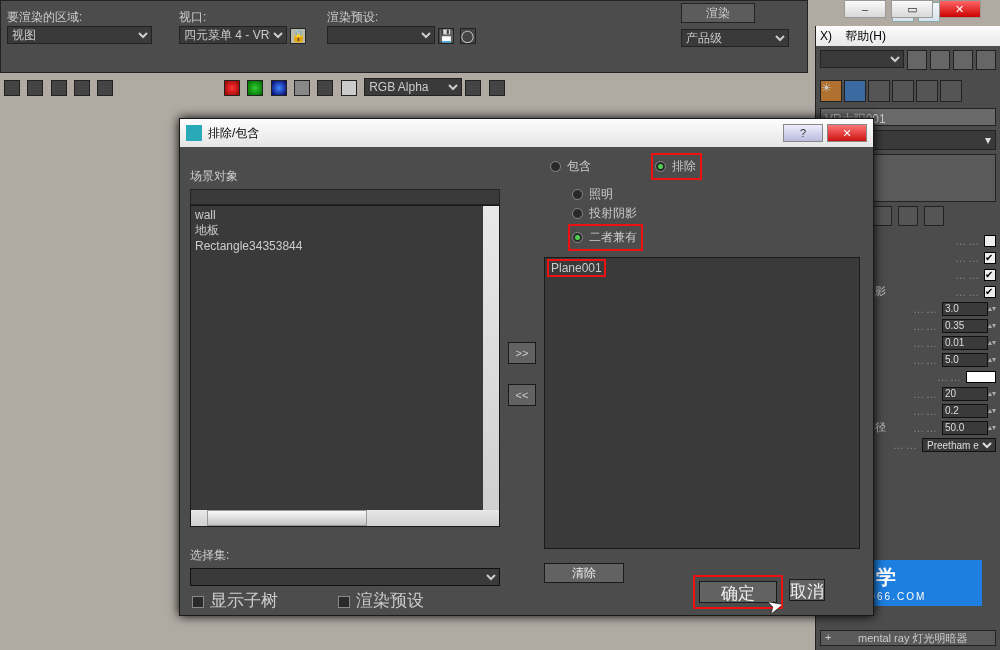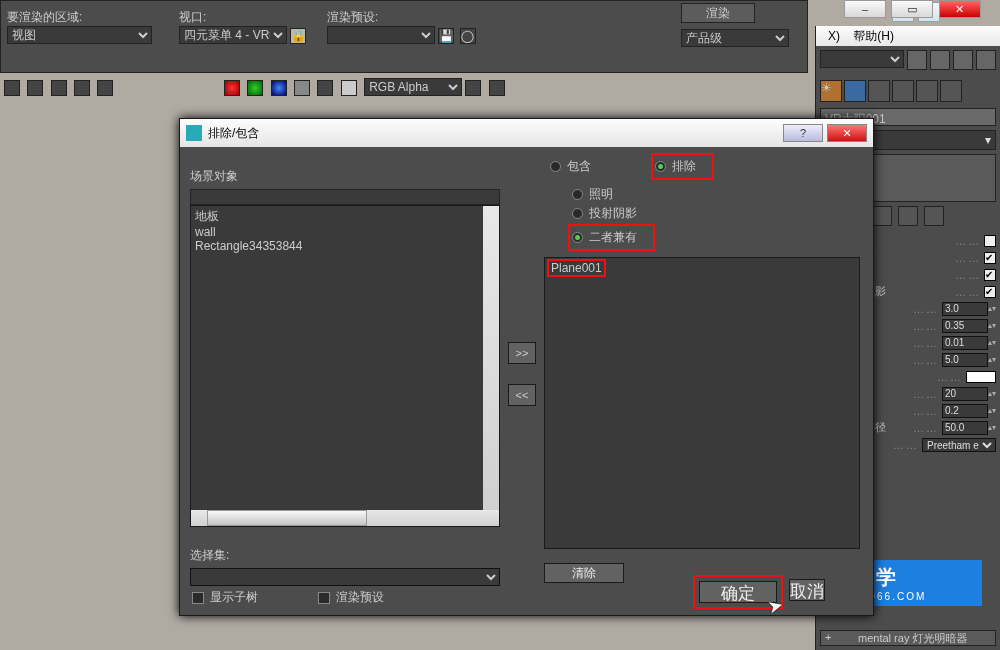--- a/index.html
+++ b/index.html
@@ -21,21 +21,21 @@
   
   .row2 { position:absolute; top:78px; left:0; width:808px; height:20px; }
   .row2 .tb-icon { margin-right:4px; }
 
   
   .right-win { position:absolute; top:0; right:0; width:158px; height:24px; }
   .winbtn { width:42px; height:18px; display:inline-block; border:1px solid #999; background:linear-gradient(#fafafa,#d8d8d8); margin-left:2px; text-align:center; font-size:11px; color:#333; line-height:16px; }
   .winbtn.close { background:linear-gradient(#f66,#c00); color:#fff; }
 
   .right-panel { position:absolute; top:26px; right:0; width:185px; height:624px; background:#4c4c4c; border-left:1px solid #222; }
-  .rp-menu { background:linear-gradient(#fcfcfc,#e8e8e8); color:#000; height:20px; padding:2px 12px; font-size:12px; }
+  .rp-menu { background:linear-gradient(#fcfcfc,#e8e8e8); color:#000; height:20px; padding:2px 4px; font-size:12px; }
   .rp-toolbar { height:30px; padding:4px; display:flex; gap:3px; }
   .rp-ticon { width:20px; height:20px; background:#666; border:1px solid #222; }
   .rp-tabrow { display:flex; height:24px; margin:4px 0 0 4px; gap:2px; }
   .rp-tab { width:22px; height:22px; background:#555; border:1px solid #222; }
   .rp-namebox { margin:4px 4px; height:18px; background:#6a6a6a; color:#ccc; padding:2px 4px; border:1px solid #222; }
   .rp-subbox { margin:2px 4px; height:20px; background:#3a3a3a; color:#ddd; padding:2px 4px; border:1px solid #222; }
   .rp-listbox { margin:4px 4px; height:48px; background:#5a5a5a; border:1px solid #222; padding:3px 4px; color:#e4e4e4; font-size:12px;}
   .rp-btnrow { display:flex; margin:4px; gap:6px; }
   .rp-btn { width:20px; height:20px; background:#555; border:1px solid #222; }
 
@@ -73,29 +73,29 @@
   .listbox .hthumb{ position:absolute; left:16px; bottom:0; width:160px; height:16px; background:linear-gradient(#f8f8f8,#c4c4c4); border:1px solid #999;}
   .scene-list { position:absolute; top:21px; left:10px; }
 
   .xfer { position:absolute; left:328px; top:195px; width:28px; }
   .xfer button { width:28px; height:22px; background:#626262; border:1px solid #1a1a1a; color:#ccc; font-size:11px; margin-bottom:20px;}
 
   .right-col { position:absolute; left:364px; top:6px; width:316px; }
   .radio-row { display:flex; align-items:center; gap:6px; margin:2px 0; color:#ccc; font-size:12px;}
   .radio { width:11px; height:11px; border:1px solid #888; border-radius:50%; background:#2a2a2a; display:inline-block; position:relative;}
   .radio.on::after { content:""; position:absolute; inset:2px; background:#4fd24f; border-radius:50%;}
-  .red-box { border:2px solid #e11; padding:1px 16px 1px 2px; display:inline-flex; align-items:center; gap:6px;}
+  .red-box { border:2px solid #e11; padding:1px 4px 1px 2px; display:inline-flex; align-items:center; gap:6px;}
   .target-list { width:316px; height:292px; background:#3a3a3a; border:1px solid #1a1a1a; color:#ccc; font-size:12px; padding:1px 2px;}
   .target-item { border:2px solid #e11; display:inline-block; padding:0 2px; background:#3a3a3a;}
   .clear-btn { width:80px; height:20px; background:#626262; border:1px solid #1a1a1a; color:#eee; font-size:12px;}
 
   .sel-set { position:absolute; left:10px; top:400px; width:310px;}
   .sel-set select { width:100%; height:18px; background:#3a3a3a; color:#ccc; border:1px solid #111;}
 
-  .checks { position:absolute; left:12px; top:442px; display:flex; gap:60px; font-size:12px; color:#ccc;}
+  .checks { position:absolute; left:12px; top:442px; display:flex; gap:60px; font-size:17px; color:#ccc;}
   .chk { width:12px; height:12px; border:1px solid #888; background:#2a2a2a; display:inline-block; vertical-align:middle; margin-right:6px;}
 
   .dlg-buttons { position:absolute; right:48px; bottom:12px; display:flex; gap:10px;}
   .dlg-buttons button { width:78px; height:22px; background:#626262; border:1px solid #1a1a1a; color:#eee; font-size:17px;}
   .ok-red { outline:2px solid #e11; outline-offset:2px; padding:2px; display:inline-block;}
   .cursor { position:absolute; right:90px; bottom:0px; font-size:18px; color:#fff; text-shadow:0 0 2px #000; transform:rotate(-15deg);}
   .mini-icons { position:absolute; top:2px; right:60px; display:flex; gap:4px;}
   .mini-icons .mi{ width:22px; height:20px; background:linear-gradient(#f5f8fb,#d6e2ec); border:1px solid #8aa; color:#336; text-align:center; line-height:18px; font-size:12px;}
 </style>
 </head>
@@ -270,22 +270,22 @@
     <span>排除/包含</span>
     <div class="spacer"></div>
     <div class="tbtn help">?</div>
     <div class="tbtn close">✕</div>
   </div>
   <div class="dlg-body">
     <div class="scene-list">
       <span class="sec-label">场景对象</span>
       <input class="tb-select" style="width: 310px; height: 16px; background: rgb(58, 58, 58);">
       <div class="listbox" id="scene-mount">
-        <div>地板</div>
-          <div>wall</div>
+        <div>wall</div>
+          <div>地板</div>
           <div>Rectangle34353844</div>
 
       <div class="vscroll"></div>
           <div class="hscroll"></div>
           <div class="hthumb"></div>
         </div>
     </div>
 
     <div class="xfer">
       <button>&gt;&gt;</button>

